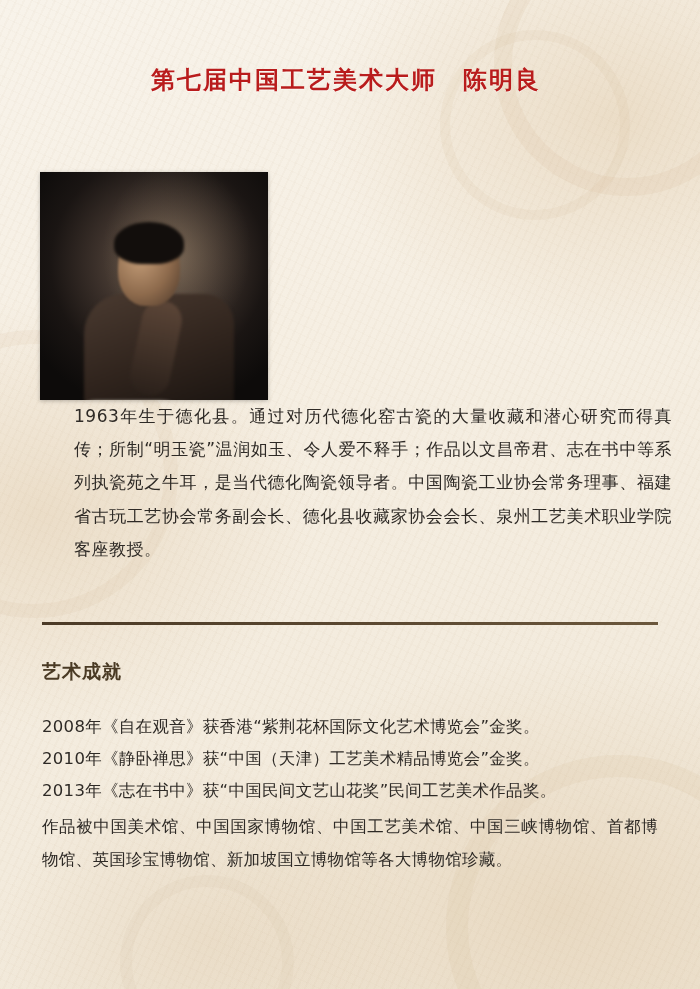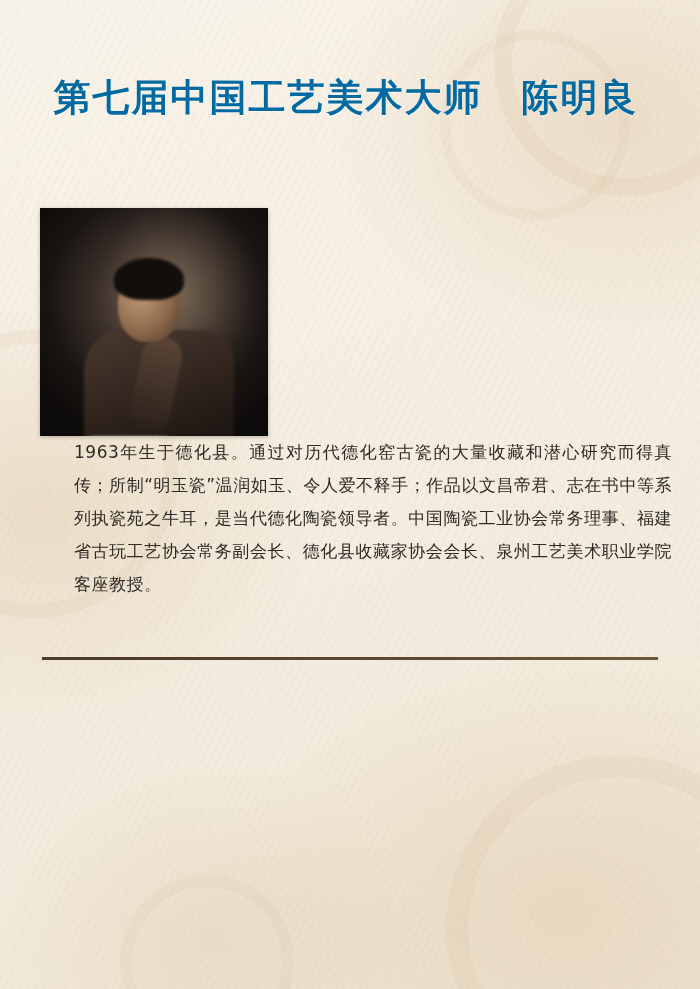--- a/index.html
+++ b/index.html
@@ -50,23 +50,23 @@
 
   .content {
     position: relative;
     z-index: 2;
   }
 
   
   .title {
     font-family: "DejaVu Serif", "Liberation Serif", serif;
     font-weight: bold;
-    font-size: 37px;
+    font-size: 24px;
     letter-spacing: 2px;
-    color: #0369a1;
+    color: #b91c1c;
     text-align: center;
     padding: 48px 8px 0 0;
     white-space: pre;
     text-shadow: 0 1px 0 rgba(255,255,255,0.5);
   }
 
   
   .profile {
     display: flex;
     align-items: flex-start;
@@ -194,14 +194,21 @@
       <div class="leg"></div>
       <div class="arm"></div>
       <div class="head"></div>
       <div class="hair"></div>
     </div>
     <div class="bio">1963年生于德化县。通过对历代德化窑古瓷的大量收藏和潜心研究而得真传；所制“明玉瓷”温润如玉、令人爱不释手；作品以文昌帝君、志在书中等系列执瓷苑之牛耳，是当代德化陶瓷领导者。中国陶瓷工业协会常务理事、福建省古玩工艺协会常务副会长、德化县收藏家协会会长、泉州工艺美术职业学院客座教授。</div>
   </div>
 
   <div class="divider"></div>
 
+  <div class="section">
+    <div class="section-title">艺术成就</div>
+    <div class="ach-line">2008年《自在观音》获香港“紫荆花杯国际文化艺术博览会”金奖。</div>
+    <div class="ach-line">2010年《静卧禅思》获“中国（天津）工艺美术精品博览会”金奖。</div>
+    <div class="ach-line">2013年《志在书中》获“中国民间文艺山花奖”民间工艺美术作品奖。</div>
+    <div class="ach-line ach-para">作品被中国美术馆、中国国家博物馆、中国工艺美术馆、中国三峡博物馆、首都博物馆、英国珍宝博物馆、新加坡国立博物馆等各大博物馆珍藏。</div>
+  </div>
 
 </div>
 
 </body></html>

